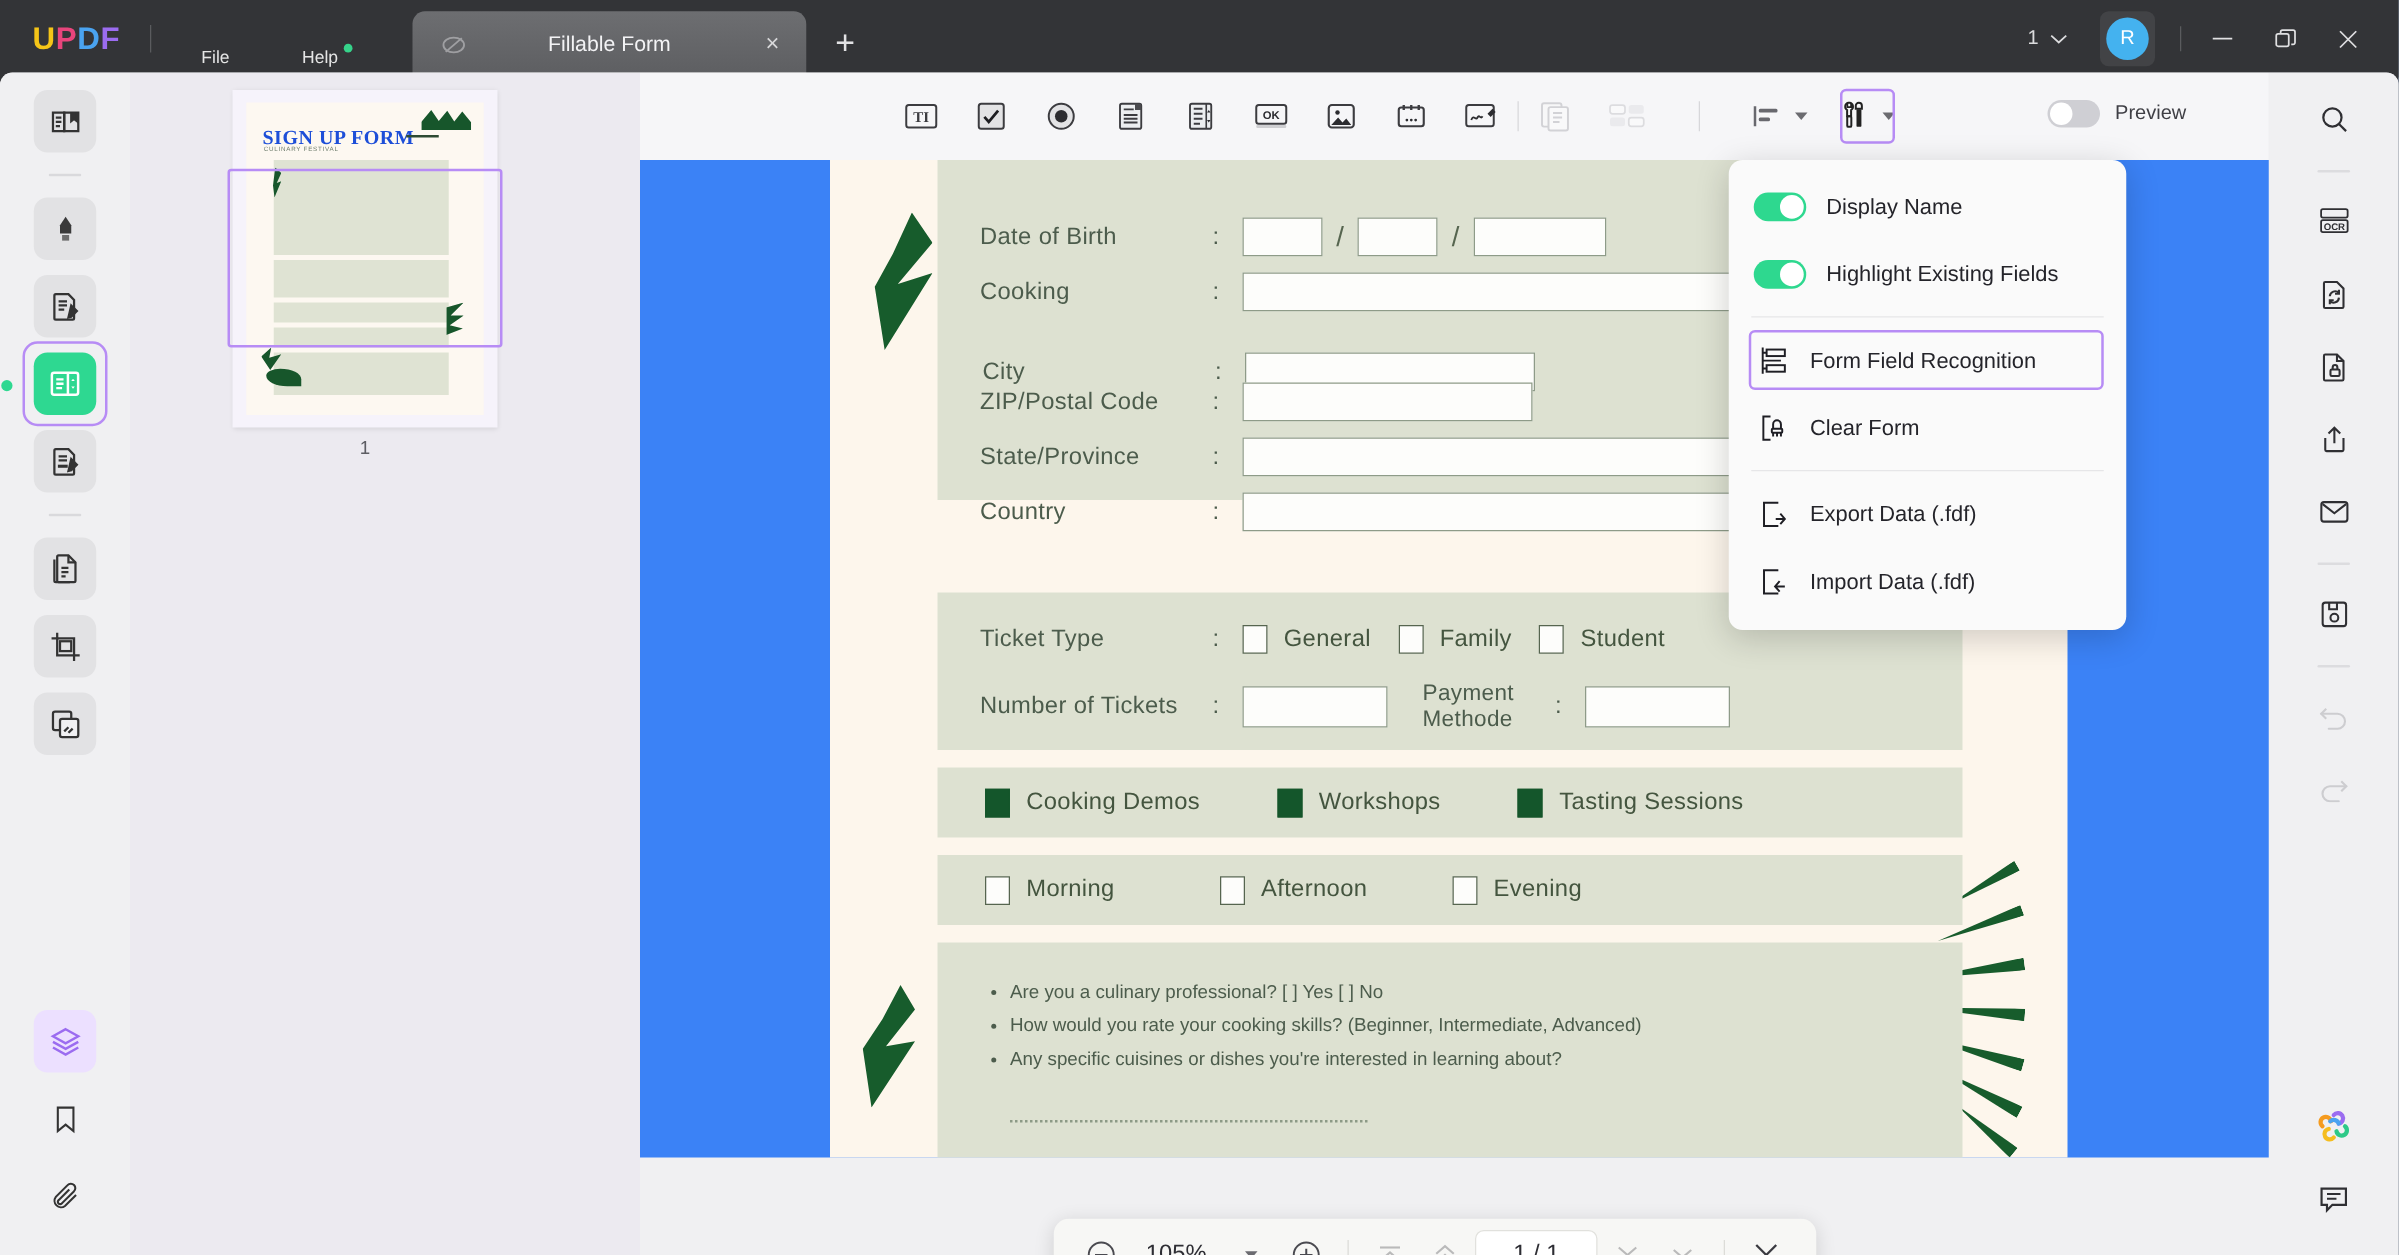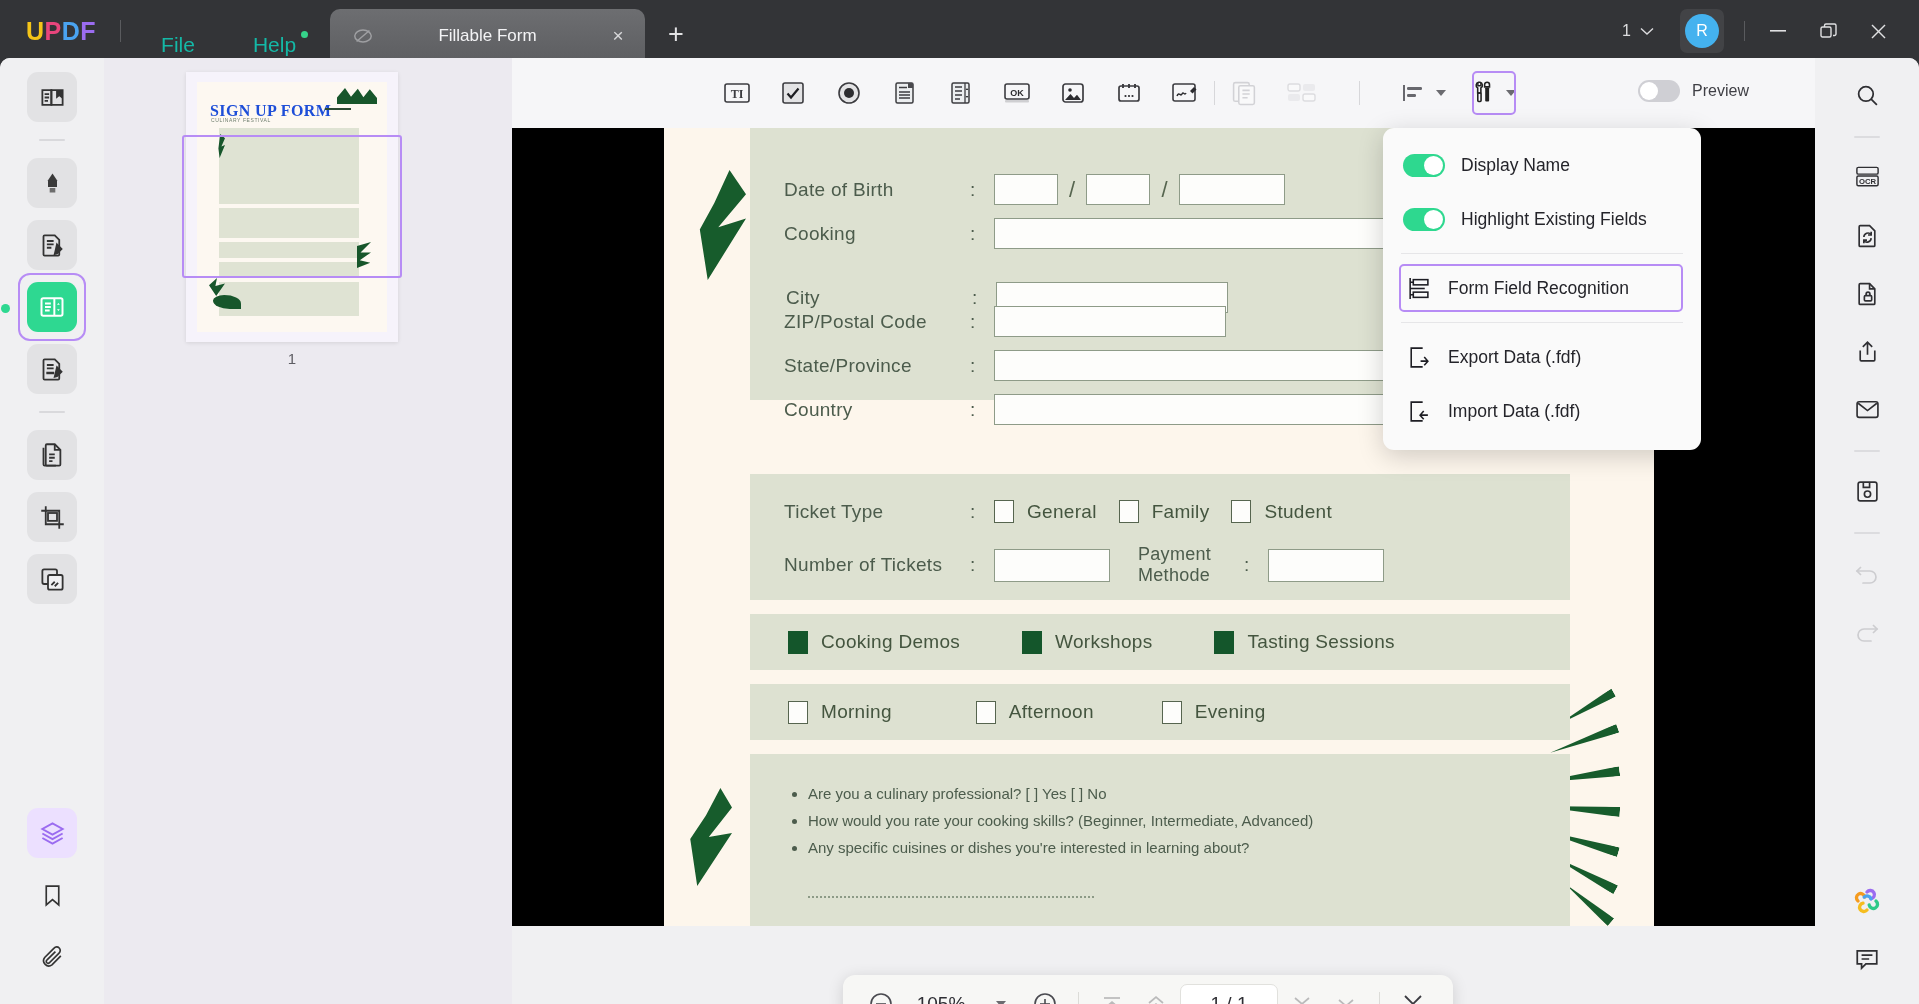--- a/index.html
+++ b/index.html
@@ -9,21 +9,21 @@
     background:#f2f2f4;
     -webkit-font-smoothing:antialiased;
   }
   #app { position:relative; width:1919px; height:1004px; background:#333437; overflow:hidden; }
 
   
   .titlebar { position:absolute; left:0; top:0; width:1919px; height:62px; background:#333437; display:flex; align-items:center; }
   .logo { margin-left:26px; font-size:25px; font-weight:bold; letter-spacing:0.5px; }
   .logo .u{color:#f5c518;} .logo .p{color:#e8457c;} .logo .d{color:#4aa3f0;} .logo .f{color:#9b6cf0;}
   .tb-sep { width:1px; height:22px; background:#5a5b5e; margin:0 22px 0 24px; }
-  .menu-item { color:#14b8a6; font-size:21px; padding:6px 18px; position:relative; cursor:default;margin-top:28px; }
+  .menu-item { color:#e5e5e5; font-size:14px; padding:6px 18px; position:relative; cursor:default;margin-top:28px; }
   .menu-item.help { margin-left:22px; }
   .help-dot { position:absolute; right:6px; top:4px; width:7px; height:7px; border-radius:50%; background:#36d38a; }
 
   .tab { position:absolute; left:330px; top:9px; width:315px; height:53px;
     background:linear-gradient(180deg,#6d6e71 0%,#5d5e61 100%);
     border-radius:10px 10px 0 0; display:flex; align-items:center; }
   .tab-fav { width:22px; height:22px; margin-left:22px; opacity:.55; }
   .tab-title { flex:1; text-align:center; color:#f3f3f5; font-size:17px; }
   .tab-close { width:34px; height:34px; margin-right:10px; display:flex; align-items:center; justify-content:center; color:#d8d8da; font-size:19px; }
   .newtab { position:absolute; left:660px; top:20px; width:32px; height:32px; color:#e2e2e4; font-size:27px; line-height:28px; text-align:center; font-weight:300; }
@@ -76,21 +76,21 @@
   .pv-knob { position:absolute; left:2px; top:2px; width:18px; height:18px; border-radius:50%; background:#fff; }
   .pv-label { font-size:16px; color:#3f3f45; }
 
   
   .rrail { position:absolute; right:0; top:0; width:104px; height:946px; background:#f0f0f2; display:flex; flex-direction:column; align-items:center; padding-top:14px; }
   .rr-btn { width:46px; height:46px; display:flex; align-items:center; justify-content:center; margin-bottom:12px; }
   .rr-div { width:26px; height:2px; background:#dcdcdf; margin:6px 0 16px; border-radius:2px;}
   .rr-spacer{flex:1;}
 
   
-  .docarea { position:absolute; left:512px; top:70px; width:1303px; height:798px; background:#000000; overflow:hidden; }
+  .docarea { position:absolute; left:512px; top:70px; width:1303px; height:798px; background:#3b82f6; overflow:hidden; }
   .page { position:absolute; left:152px; top:0; width:990px; height:876px; background:#fdf6ec; }
   .leafL { position:absolute; background:#175c2c; }
 
   .sec { position:absolute; background:#dde1d1; }
   .frow { position:absolute; display:flex; align-items:center; font-family:"Liberation Sans",sans-serif; color:#4c5c4c; font-size:19px; letter-spacing:.3px; }
   .flabel { width:186px; }
   .fcolon { width:24px; }
   .finput { background:#fdfdfb; border:1.5px solid #8e9b88; height:31px; }
   .fslash { color:#56654f; font-size:22px; margin:0 11px; }
   .cbox { width:20px; height:23px; background:#fdfdfb; border:1.5px solid #56654f; display:inline-block; }
@@ -674,20 +674,31 @@
           <rect x="7" y="3.5" width="14" height="5"></rect>
             <rect x="7" y="15.5" width="14" height="5"></rect>
           <line x1="4" y1="2" x2="4" y2="22"></line>
             <line x1="4" y1="12" x2="18" y2="12"></line>
           <line x1="4" y1="6" x2="7" y2="6"></line>
             <line x1="4" y1="18" x2="7" y2="18"></line>
           </svg>
       </div>
       <span>Form Field Recognition</span>
     </div>
+    <div class="dditem">
+      <div class="ddicon">
+        <svg width="25" height="25" viewBox="0 0 24 24" fill="none" stroke="#1e1e24" stroke-width="1.5">
+          <path d="M10 3H4.5v18H10"></path>
+            <rect x="11" y="12.5" width="8" height="3" rx="0.6"></rect>
+          <path d="M12 12.5V9a3 3 0 0 1 6 0v3.5"></path>
+            <path d="M12 15.5v3M15 15.5v3M18 15.5v3"></path>
+          </svg>
+      </div>
+      <span>Clear Form</span>
+    </div>
     <div class="ddsep"></div>
     <div class="dditem">
       <div class="ddicon">
         <svg width="25" height="25" viewBox="0 0 24 24" fill="none" stroke="#1e1e24" stroke-width="1.5">
           <path d="M16 3H5v18h11"></path>
             <path d="M14 15.5h7M17.5 11.5l3.5 4-3.5 4"></path>
           </svg>
       </div>
       <span>Export Data (.fdf)</span>
     </div>

